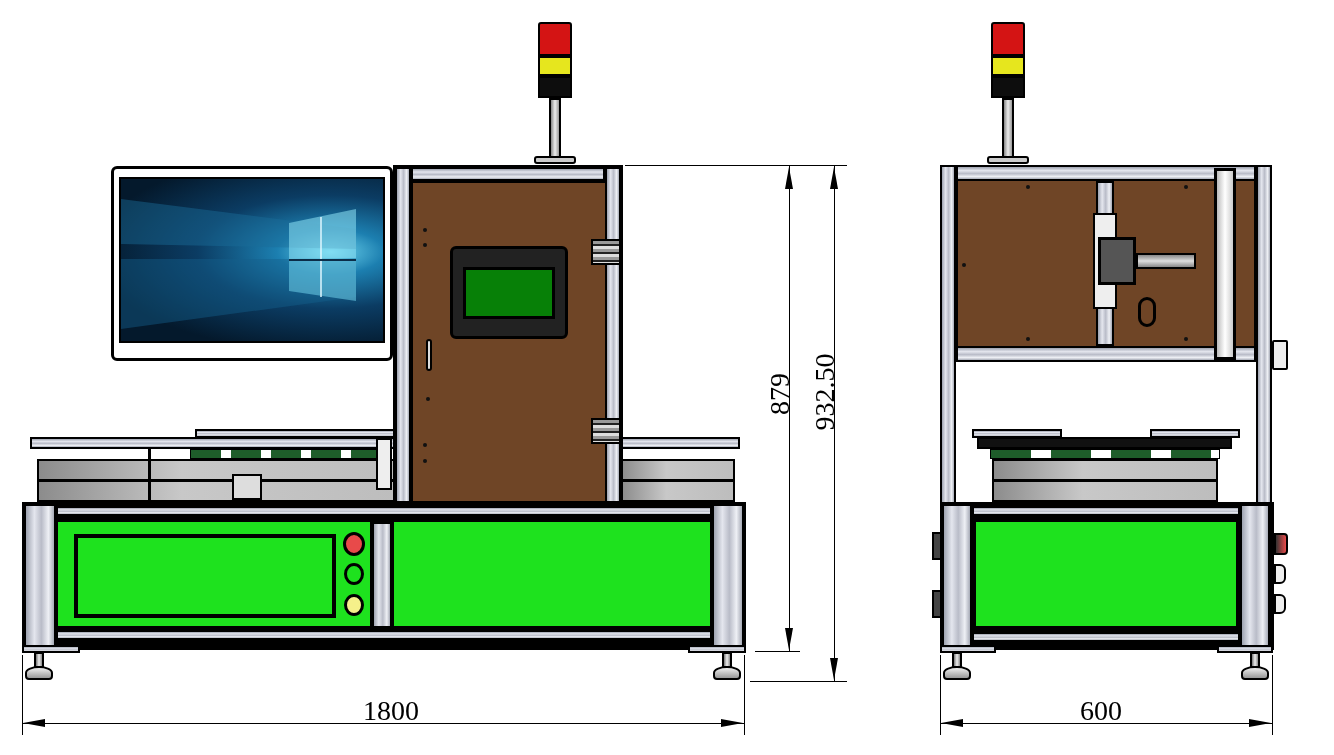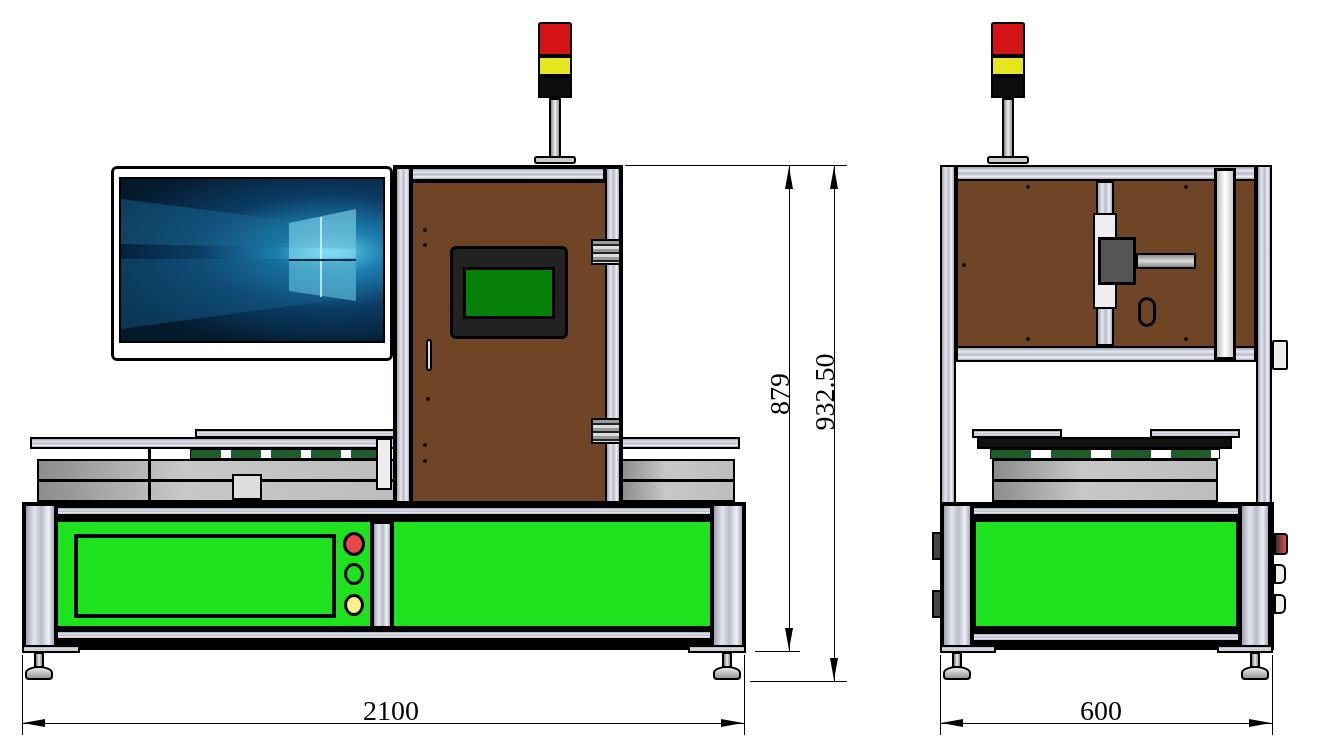--- a/index.html
+++ b/index.html
@@ -101,21 +101,21 @@
   <div class="abs foot-pad" style="left:25px;top:666px;width:28px;height:14px;"></div>
   <div class="abs aluH" style="left:688px;top:645px;width:58px;height:8px;"></div>
   <div class="abs foot-stem" style="left:722px;top:652px;width:10px;height:16px;"></div>
   <div class="abs foot-pad" style="left:713px;top:666px;width:28px;height:14px;"></div>
 
   <div class="abs dimline" style="left:22px;top:655px;width:1px;height:80px;"></div>
   <div class="abs dimline" style="left:744px;top:655px;width:1px;height:80px;"></div>
   <div class="abs dimline" style="left:22px;top:723px;width:722px;height:1px;"></div>
   <div class="abs arrowL" style="left:23px;top:719px;"></div>
   <div class="abs arrowR" style="left:721px;top:719px;"></div>
-  <div class="abs dimtxt" style="left:363px;top:697px;">2100</div>
+  <div class="abs dimtxt" style="left:363px;top:697px;">1800</div>
 
   <div class="abs dimline" style="left:625px;top:165px;width:222px;height:1px;"></div>
   <div class="abs dimline" style="left:755px;top:651px;width:45px;height:1px;"></div>
   <div class="abs dimline" style="left:750px;top:681px;width:97px;height:1px;"></div>
 
   <div class="abs dimline" style="left:789px;top:166px;width:1px;height:485px;"></div>
   <div class="abs arrowU" style="left:785px;top:167px;"></div>
   <div class="abs arrowD" style="left:785px;top:628px;"></div>
   <div class="abs dimtxt" style="left:740px;top:380px;transform:rotate(-90deg);transform-origin:center;width:80px;text-align:center;">879</div>
 

